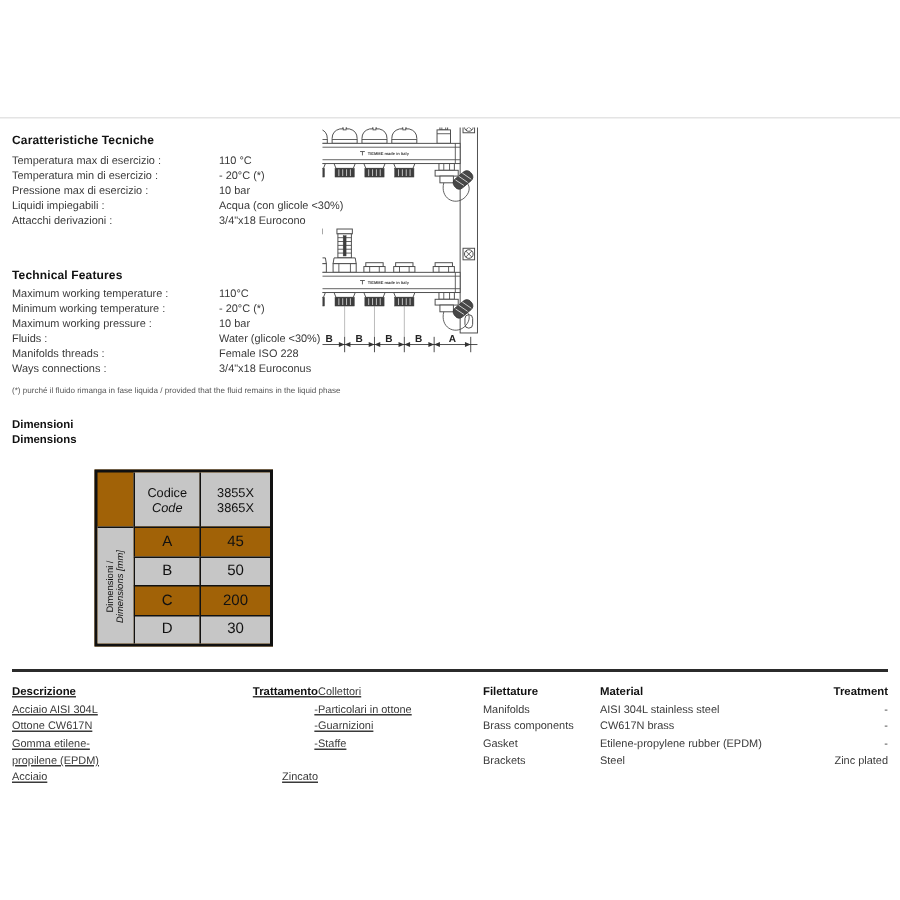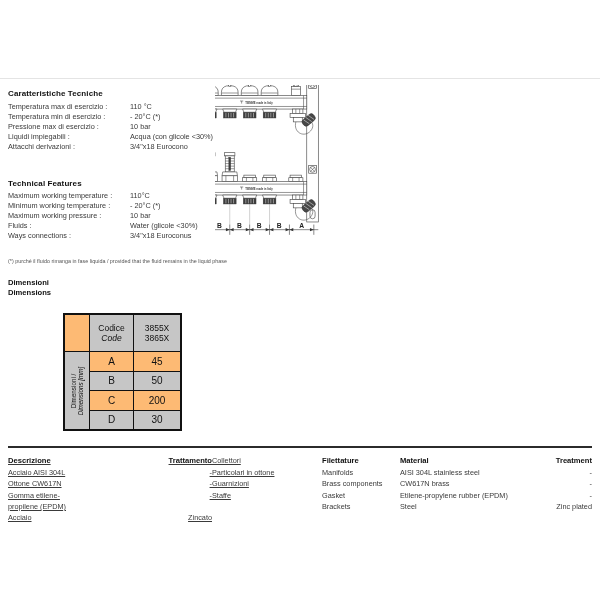--- a/index.html
+++ b/index.html
@@ -3,29 +3,29 @@
 <meta charset="utf-8">
 <style>
   html,body{margin:0;padding:0;background:#fff;}
   .page{position:relative;width:600px;height:600px;background:#fff;overflow:hidden;
         font-family:"Liberation Sans","DejaVu Sans",sans-serif;color:#333;}
   .abs{position:absolute;}
   .rule-light{position:absolute;left:0;top:78px;width:600px;height:1px;background:#e4e4e4;}
   .rule-dark{position:absolute;left:8px;top:446px;width:584px;height:2px;background:#2b2b2b;}
   .sec-title{font-size:8px;font-weight:bold;color:#111;letter-spacing:0.1px;}
   .spec-list{position:absolute;left:8px;width:230px;}
-  .spec-row{display:flex;line-height:10px;font-size:7.3px;color:#3a3a3a;}
+  .spec-row{display:flex;line-height:10px;font-size:7.3px;color:#3a3a3a;gap:16px;}
   .spec-label{width:122px;flex:0 0 122px;}
   .spec-value{flex:1;}
   .footnote{position:absolute;left:8px;top:258px;font-size:5.4px;color:#555;white-space:nowrap;}
   .dim-head{position:absolute;left:8px;top:278px;font-size:7.6px;font-weight:bold;color:#111;line-height:9.5px;}
   
   .dim-table{position:absolute;left:63px;top:313px;display:grid;
              grid-template-columns:24px 44px 47px;grid-template-rows:36px repeat(4,19.5px);
-             border:2px solid #111;background:#fdba74;font-size:10px;color:#111;}
+             border:2px solid #111;background:#a16207;font-size:10px;color:#111;}
   .dt-cell{display:flex;flex-direction:column;align-items:center;justify-content:center;}
   .dt-gray{background:#c6c6c6;}
   .bL{border-left:1px solid #111;}
   .bT{border-top:1px solid #111;}
   .dt-hdr{font-size:8.5px;line-height:10.5px;}
   .it{font-style:italic;}
   .side-cell{position:relative;grid-row:2/6;}
   .vlabel{position:absolute;left:0;top:0;width:78px;height:24px;transform-origin:0 0;
           transform:rotate(-90deg) translateX(-78px);display:flex;flex-direction:column;
           justify-content:center;align-items:center;font-size:6.3px;line-height:7.5px;color:#111;}
@@ -92,20 +92,24 @@
       </div>
     <div class="spec-row">
       <span class="spec-label">Maximum working pressure :</span>
       <span class="spec-value">10 bar</span>
       </div>
     <div class="spec-row">
       <span class="spec-label">Fluids :</span>
       <span class="spec-value">Water (glicole &lt;30%)</span>
       </div>
     <div class="spec-row">
+      <span class="spec-label">Manifolds threads :</span>
+      <span class="spec-value">Female ISO 228</span>
+      </div>
+    <div class="spec-row">
       <span class="spec-label">Ways connections :</span>
       <span class="spec-value">3/4"x18 Euroconus</span>
       </div>
   </div>
 
   <div class="footnote">(*) purché il fluido rimanga in fase liquida / provided that the fluid remains in the liquid phase</div>
 
   <div class="dim-head">
     <div>Dimensioni</div>
     <div>Dimensions</div>

